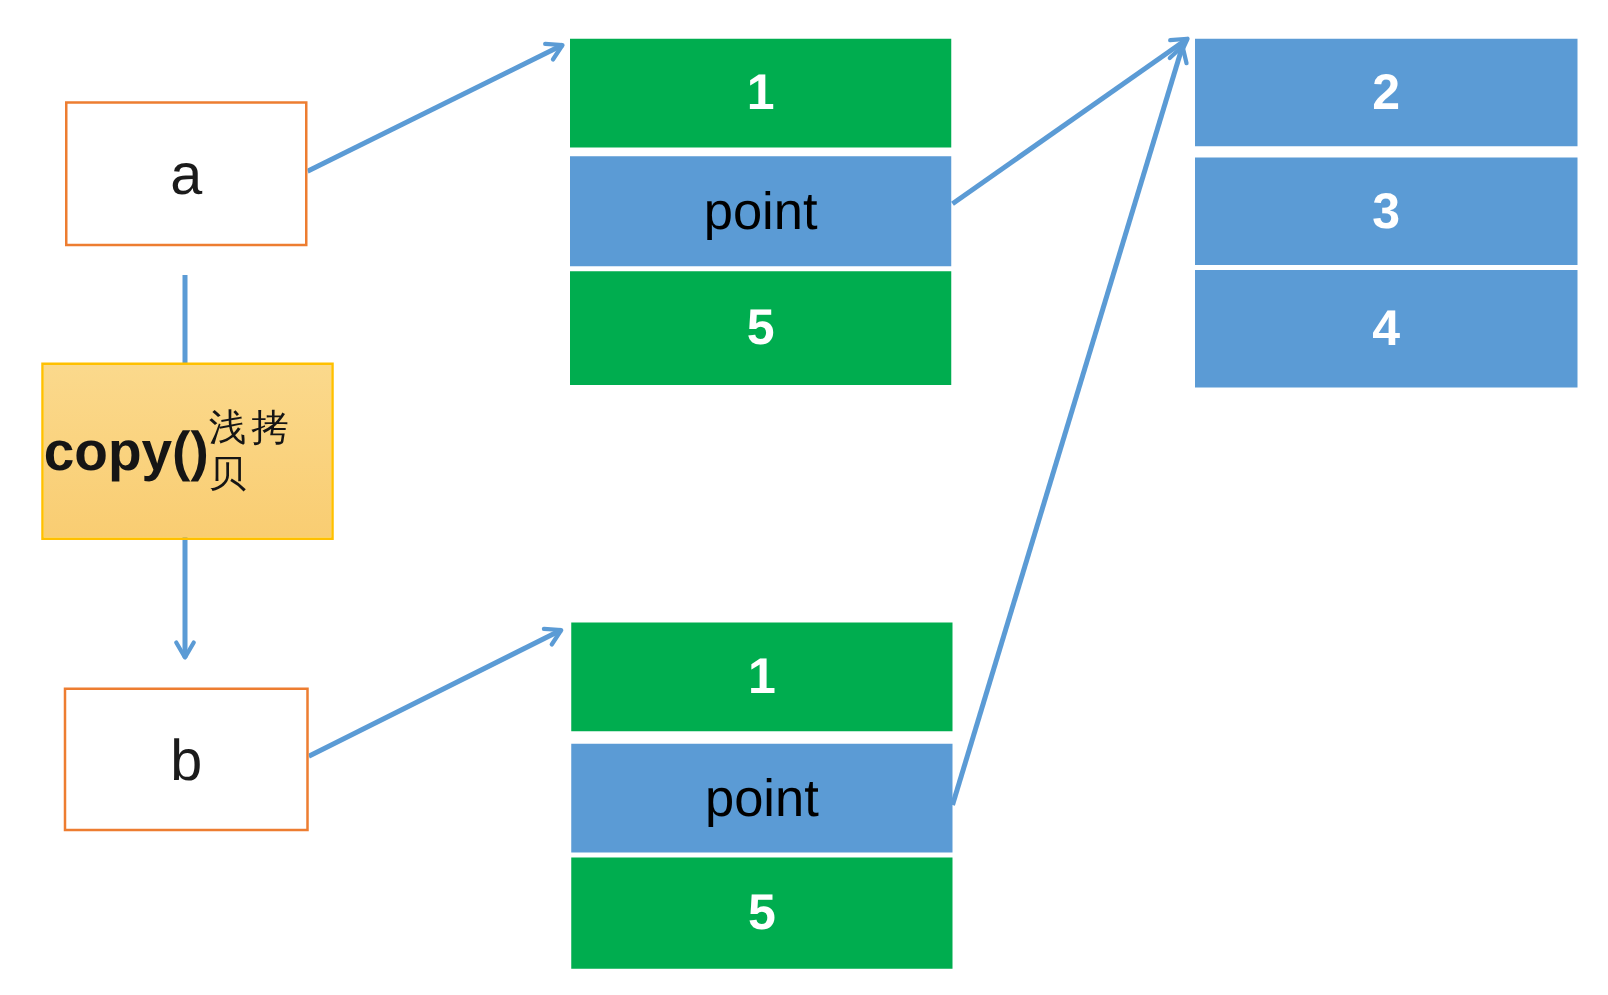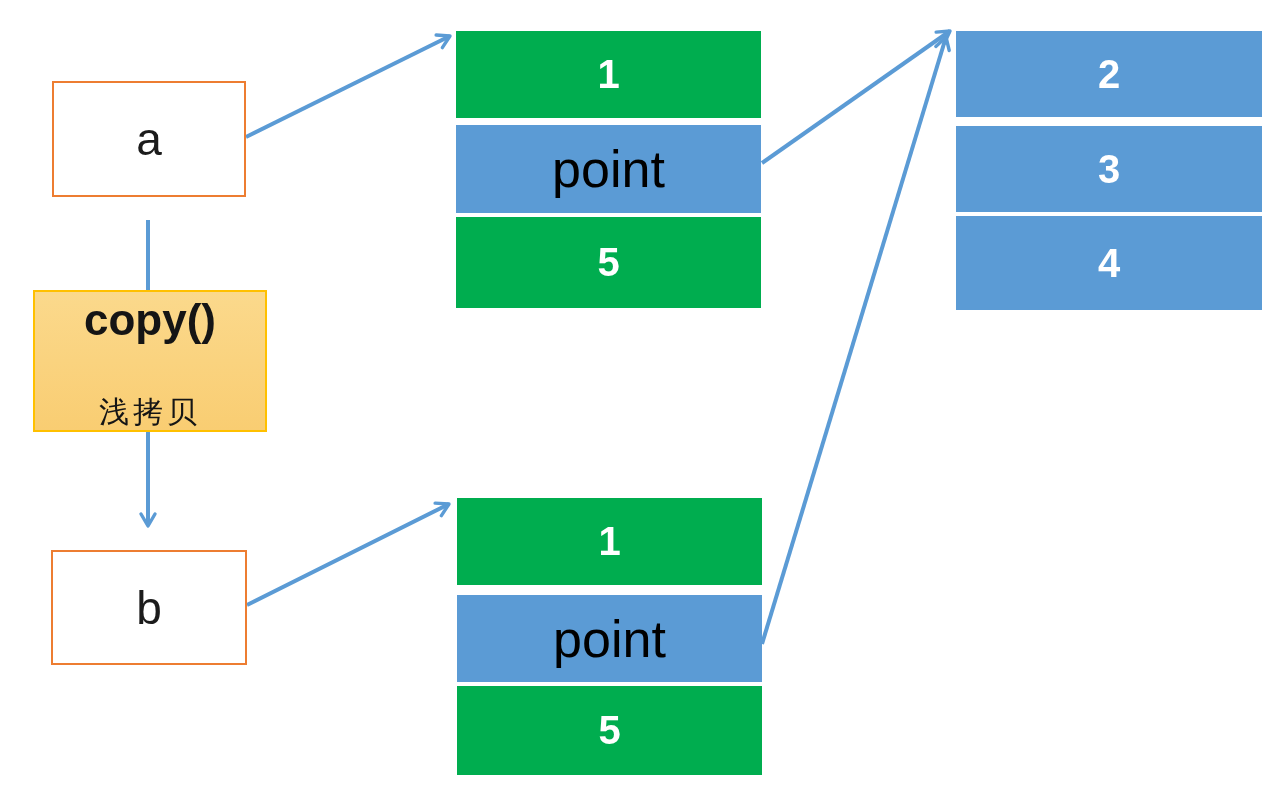--- a/index.html
+++ b/index.html
@@ -10,27 +10,27 @@
   .arrows-layer{position:absolute;left:0;top:0;width:1286px;height:796px;z-index:1;}
   .arrow-line{stroke:var(--arrow,#5B9BD5);stroke-width:4;fill:none;}
   .node,.cell{position:absolute;z-index:2;display:flex;align-items:center;justify-content:center;box-sizing:border-box;}
   .varbox{
     background:#fff;border:2.5px solid var(--orange,#ED7D31);
     font-size:46px;color:#1b1b1b;
   }
   .opbox{
     background:linear-gradient(180deg,var(--gold-fill-top,#FBD98C) 0%,var(--gold-fill-bottom,#F9CD72) 100%);
     border:2.5px solid var(--gold,#FFC000);
-    flex-direction:column;color:#151515;line-height:1.25;justify-content:space-between;
+    flex-direction:row;color:#151515;line-height:1.25;
   }
   .opbox .op-line1{font-size:44px;font-weight:600;font-family:"Liberation Sans",sans-serif;}
   .opbox .op-line2{font-size:30px;font-family:"Liberation Serif",serif;letter-spacing:4px;}
   .cell{width:305px;font-weight:bold;}
   .cell-value{background:var(--green,#00AD4F);color:var(--text-light,#fff);font-size:40px;}
-  .cell-pointer{background:var(--blue,#5B9BD5);color:#000;font-size:52px;font-weight:normal;}
+  .cell-pointer{background:var(--blue,#5B9BD5);color:#000;font-size:42px;font-weight:normal;}
   .cell-shared{background:var(--blue,#5B9BD5);color:var(--text-light,#fff);font-size:40px;}
 </style>
 </head>
 <body>
 
 <div class="stage">
 
   <svg class="arrows-layer" width="1286" height="796" viewBox="0 0 1286 796" xmlns="http://www.w3.org/2000/svg">
     <defs>
       <marker id="ah" markerUnits="userSpaceOnUse" markerWidth="22" markerHeight="22" refX="15" refY="10" orient="auto">

